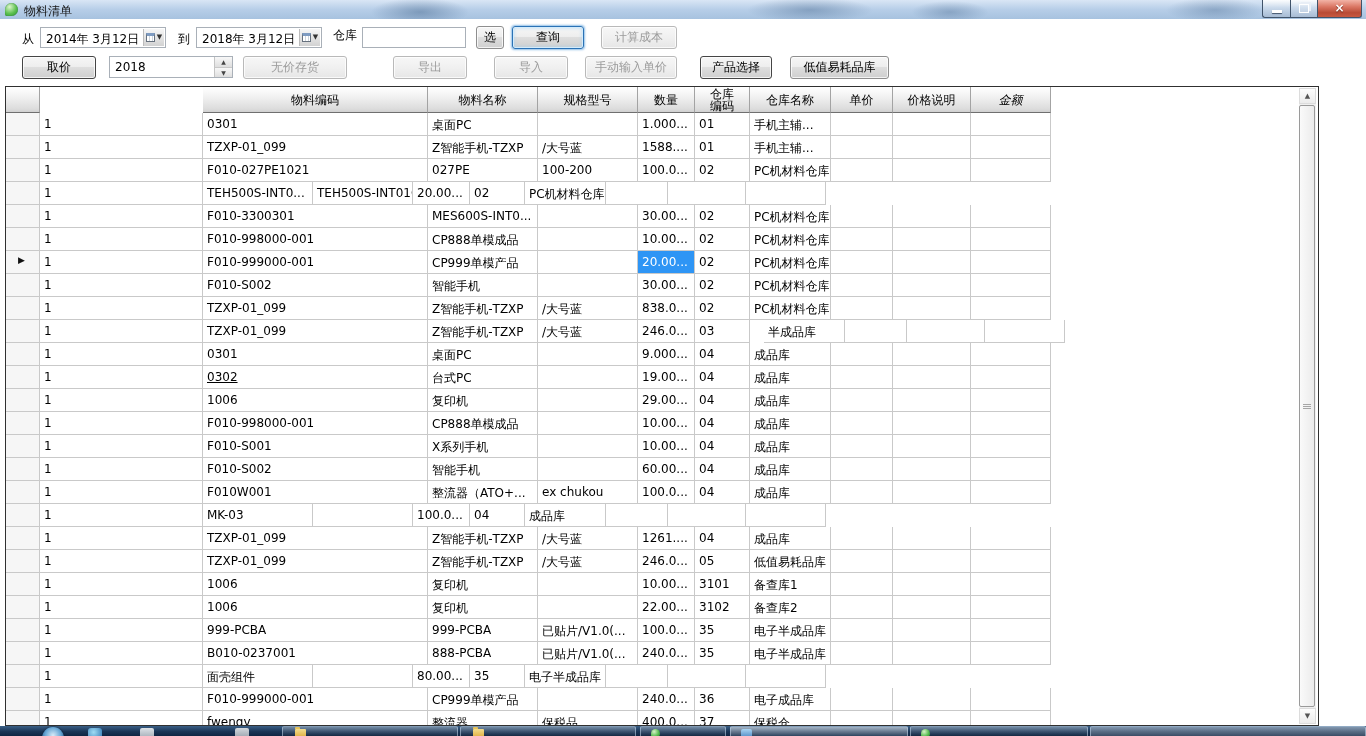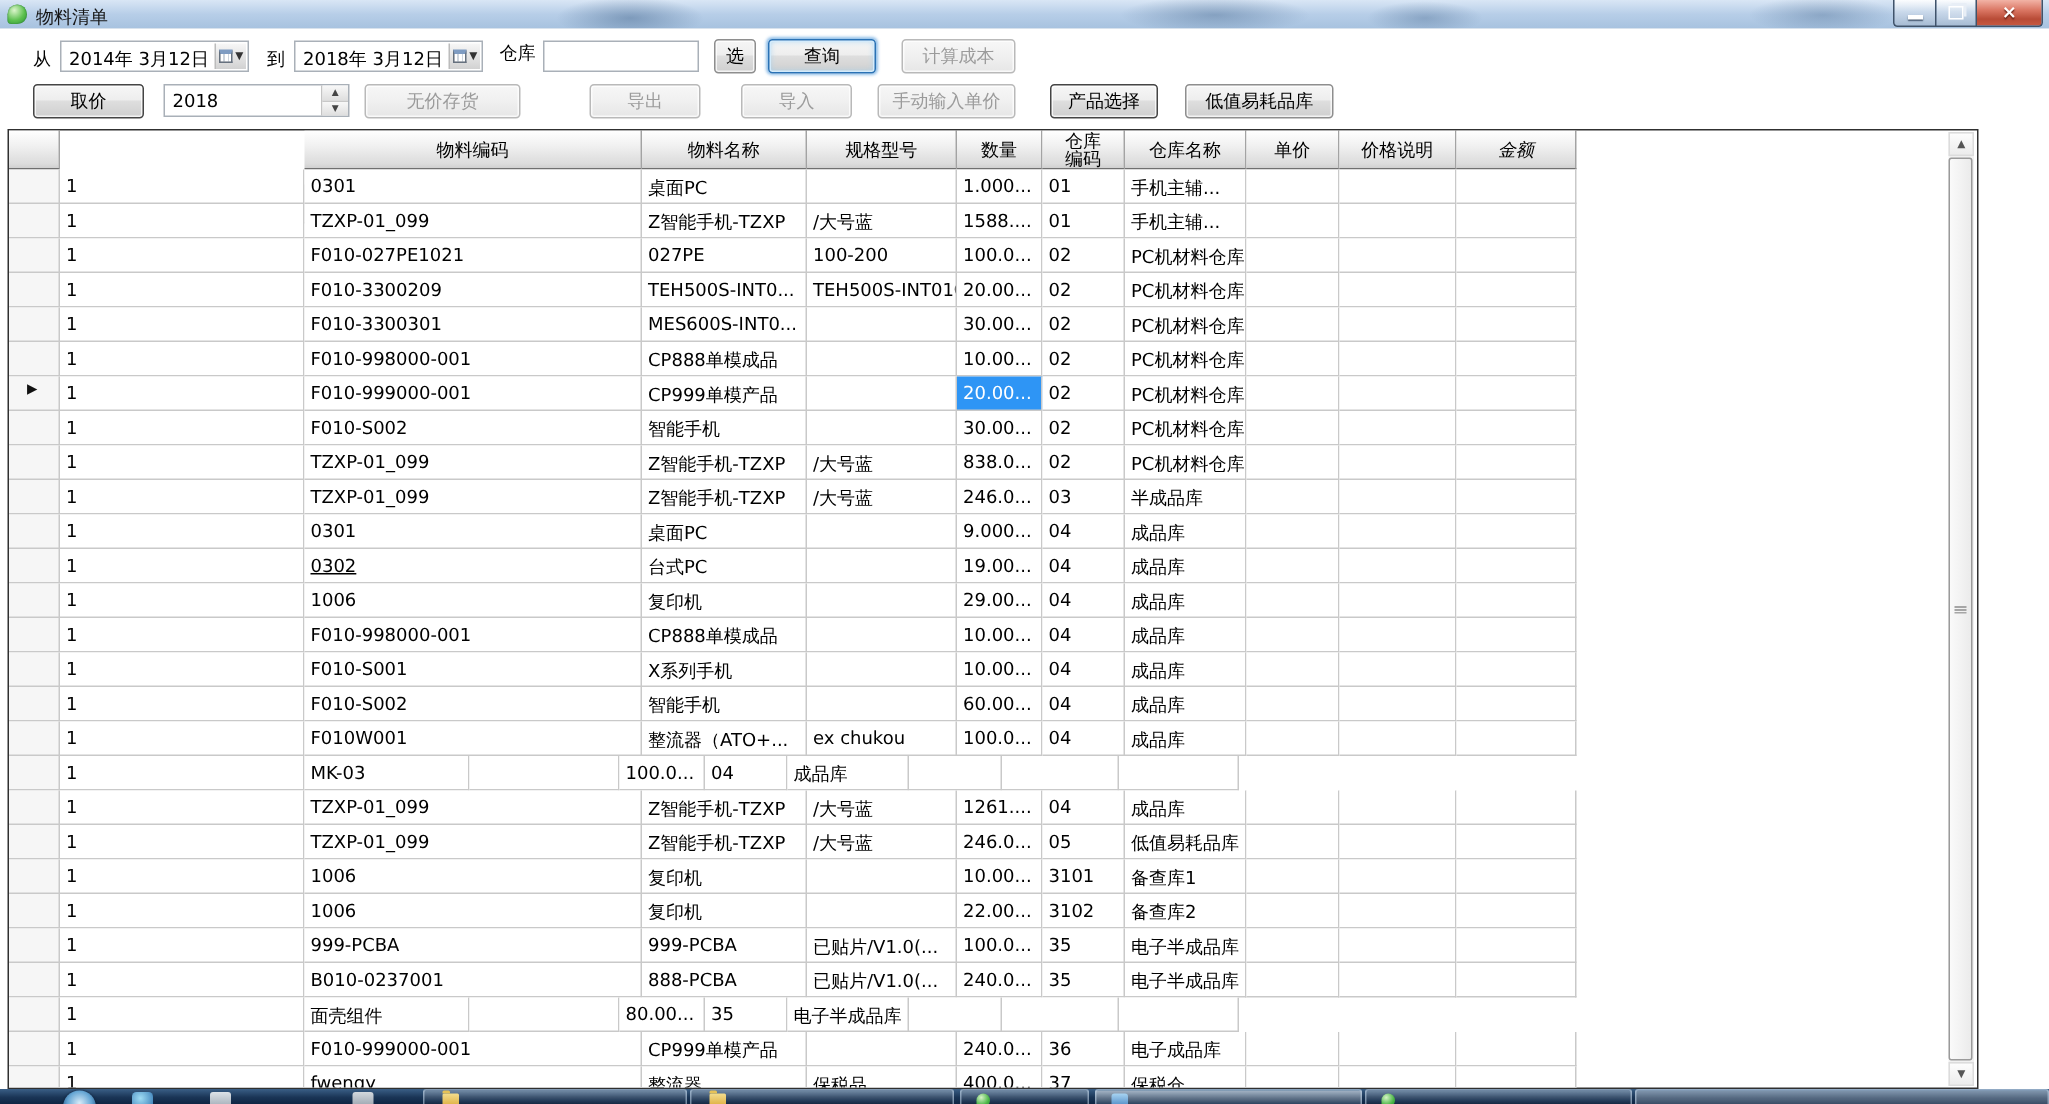--- a/index.html
+++ b/index.html
@@ -253,21 +253,20 @@
         <div class="gc" style="width: 57px;">100.0...</div>
         <div class="gc" style="width: 55px;">02</div>
         <div class="gc" style="width: 81px;">PC机材料仓库</div>
         <div class="gc" style="width: 62px;"></div>
         <div class="gc" style="width: 78px;"></div>
         <div class="gc" style="width: 80px;"></div>
       </div>
       <div class="grow">
         <div class="gc rowsel" style="width: 34px;"></div>
         <div class="gc" style="width: 163px;">1</div>
-        <div class="gc" style="width: 225px;">F010-3300209</div>
         <div class="gc" style="width: 110px;">TEH500S-INT0...</div>
         <div class="gc" style="width: 100px;">TEH500S-INT01C</div>
         <div class="gc" style="width: 57px;">20.00...</div>
         <div class="gc" style="width: 55px;">02</div>
         <div class="gc" style="width: 81px;">PC机材料仓库</div>
         <div class="gc" style="width: 62px;"></div>
         <div class="gc" style="width: 78px;"></div>
         <div class="gc" style="width: 80px;"></div>
       </div>
       <div class="grow">
@@ -336,21 +335,21 @@
         <div class="gc" style="width: 80px;"></div>
       </div>
       <div class="grow">
         <div class="gc rowsel" style="width: 34px;"></div>
         <div class="gc" style="width: 163px;">1</div>
         <div class="gc" style="width: 225px;">TZXP-01_099</div>
         <div class="gc" style="width: 110px;">Z智能手机-TZXP</div>
         <div class="gc" style="width: 100px;">/大号蓝</div>
         <div class="gc" style="width: 57px;">246.0...</div>
         <div class="gc" style="width: 55px;">03</div>
-        <div class="gc" style="width: 81px;">半成品库</div>
+        <div class="gc" style="width: 81px; margin-left: 14px;">半成品库</div>
         <div class="gc" style="width: 62px;"></div>
         <div class="gc" style="width: 78px;"></div>
         <div class="gc" style="width: 80px;"></div>
       </div>
       <div class="grow">
         <div class="gc rowsel" style="width: 34px;"></div>
         <div class="gc" style="width: 163px;">1</div>
         <div class="gc" style="width: 225px;">0301</div>
         <div class="gc" style="width: 110px;">桌面PC</div>
         <div class="gc" style="width: 100px;"></div>

